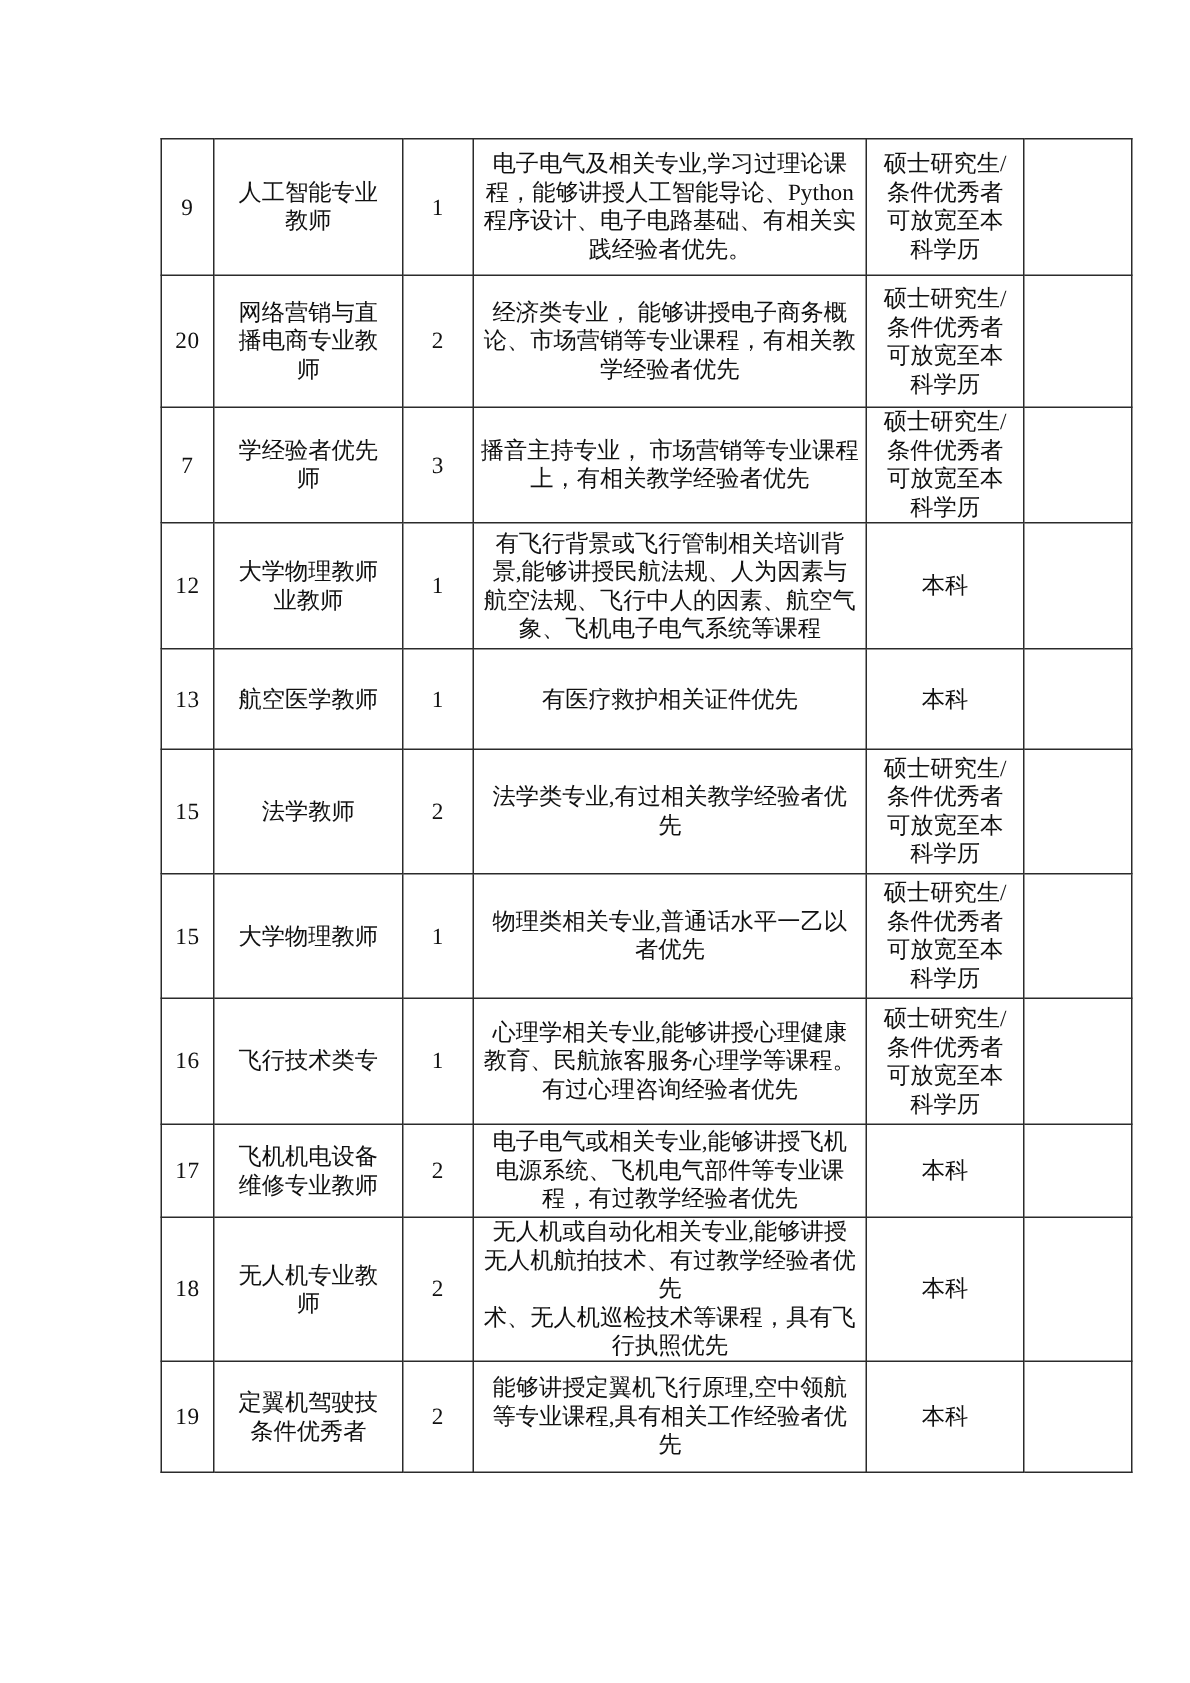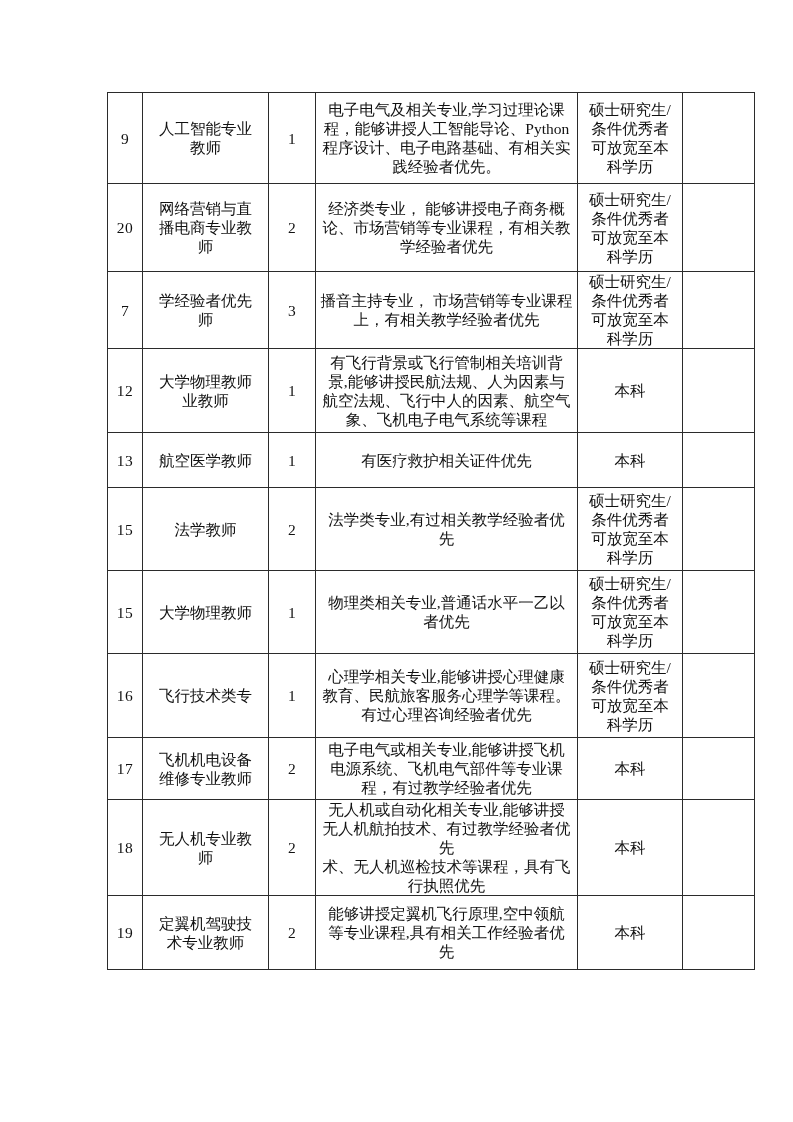--- a/index.html
+++ b/index.html
@@ -101,21 +101,21 @@
         <td>大学物理教师
 业教师</td>
         <td class="cnt">1</td>
         <td>有飞行背景或飞行管制相关培训背
 景,能够讲授民航法规、人为因素与
 航空法规、飞行中人的因素、航空气
 象、飞机电子电气系统等课程</td>
         <td>本科</td>
         <td></td>
       </tr>
-      <tr style="height:55px">
+      <tr style="height:67px">
         <td class="num">13</td>
         <td>航空医学教师</td>
         <td class="cnt">1</td>
         <td>有医疗救护相关证件优先</td>
         <td>本科</td>
         <td></td>
       </tr>
       <tr style="height:83px">
         <td class="num">15</td>
         <td>法学教师</td>
@@ -172,21 +172,21 @@
         <td>无人机或自动化相关专业,能够讲授
 无人机航拍技术、有过教学经验者优先
 术、无人机巡检技术等课程，具有飞
 行执照优先</td>
         <td>本科</td>
         <td></td>
       </tr>
       <tr style="height:74px">
         <td class="num">19</td>
         <td>定翼机驾驶技
-术专业教师</td>
+条件优秀者</td>
         <td class="cnt">2</td>
         <td>能够讲授定翼机飞行原理,空中领航
 等专业课程,具有相关工作经验者优
 先</td>
         <td>本科</td>
         <td></td>
       </tr>
     </tbody>
   </table>
 </div>

